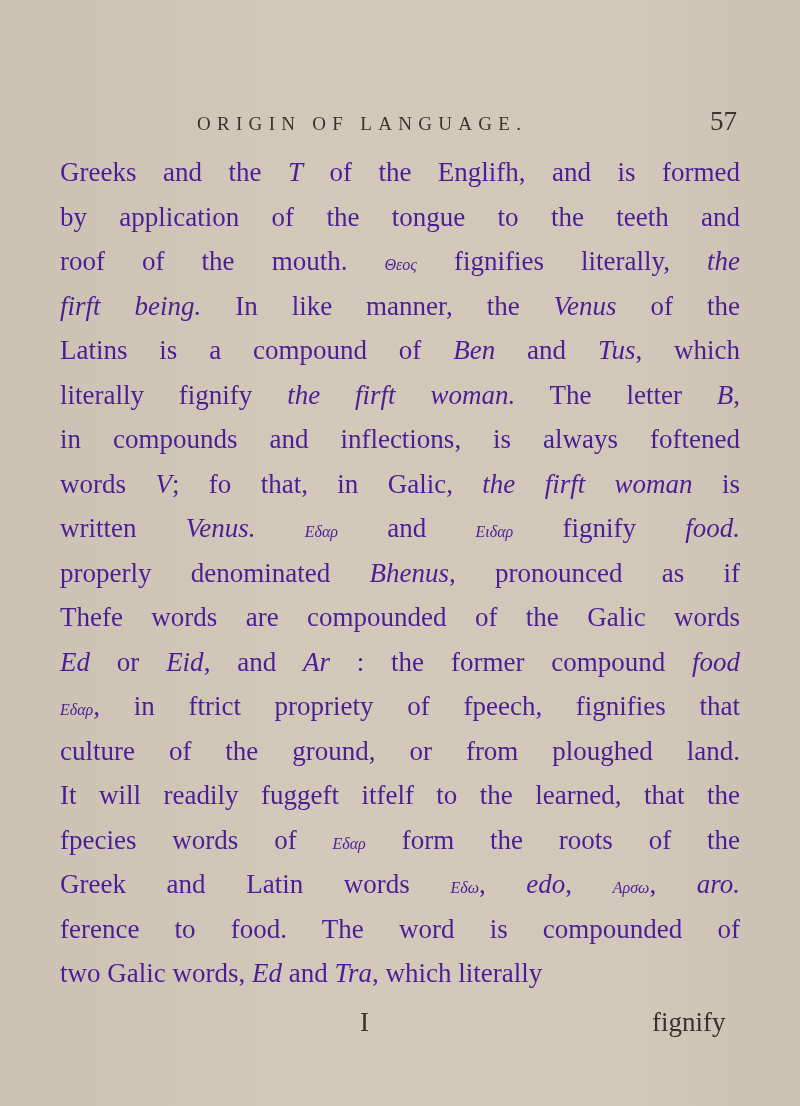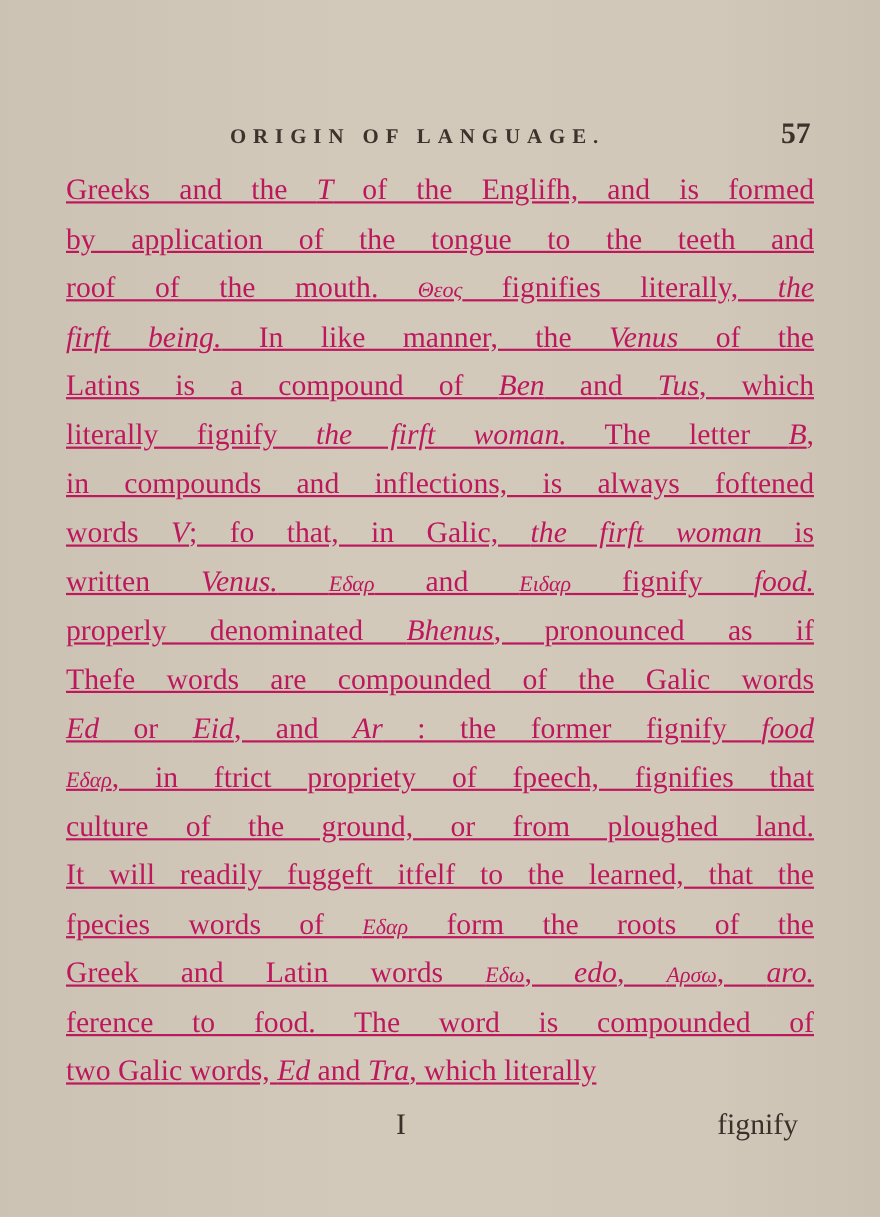--- a/index.html
+++ b/index.html
@@ -10,35 +10,34 @@
       font-family: "Liberation Serif", "DejaVu Serif", serif;
       color: #3a3129;
       position: relative;
     }
     .page { position: absolute; left: 0; top: 0; width: 800px; height: 1106px; }
     .header {
       position: absolute; left: 197px; top: 106px; width: 540px; height: 34px;
       display: flex; justify-content: space-between; align-items: baseline;
     }
     .running-head {
-      font-size: 19px; letter-spacing: 6.3px; font-weight: bold; color: #3c332b; margin-left: 12px;
+      font-size: 19px; letter-spacing: 6.3px; font-weight: normal; color: #3c332b;
     }
-    .folio { font-size: 27px; color: #3c332b; font-weight: bold; }
+    .folio { font-size: 27px; color: #3c332b; }
     .body-text {
       position: absolute; left: 60px; top: 150px; width: 680px;
     }
     .line {
       height: 44.5px; line-height: 44.5px; font-size: 27px;
       white-space: nowrap; text-align: justify; text-align-last: justify;
-      color: #be185d;
-      text-decoration: underline;
+      color: #4c1d95;
     }
     .line.last { text-align-last: left; }
     .i { font-style: italic; }
-    .gk { font-size: 20px; font-style: italic; }
+    .gk { font-size: 16px; font-style: italic; }
     .catch {
       position: absolute; top: 1000px; height: 44px; line-height: 44px;
       font-size: 27px; color: #3a3129;
     }
   </style>
 </head>
 <body>
 
 <div class="page">
   <div class="header">
@@ -51,21 +50,21 @@
       <div class="line"><span>by application of the tongue to the teeth and</span></div>
       <div class="line"><span>roof of the mouth. </span><span class="gk">Θεος</span><span> fignifies literally, </span><span class="i">the</span></div>
       <div class="line"><span class="i">firft being.</span><span> In like manner, the </span><span class="i">Venus</span><span> of the</span></div>
       <div class="line"><span>Latins is a compound of </span><span class="i">Ben</span><span> and </span><span class="i">Tus</span><span>, which</span></div>
       <div class="line"><span>literally fignify </span><span class="i">the firft woman.</span><span> The letter </span><span class="i">B</span><span>,</span></div>
       <div class="line"><span>in compounds and inflections, is always foftened</span></div>
       <div class="line"><span>words </span><span class="i">V</span><span>; fo that, in Galic, </span><span class="i">the firft woman</span><span> is</span></div>
       <div class="line"><span>written </span><span class="i">Venus.</span><span> </span><span class="gk">Εδαρ</span><span> and </span><span class="gk">Ειδαρ</span><span> fignify </span><span class="i">food.</span></div>
       <div class="line"><span>properly denominated </span><span class="i">Bhenus</span><span>, pronounced as if</span></div>
       <div class="line"><span>Thefe words are compounded of the Galic words</span></div>
-      <div class="line"><span class="i">Ed</span><span> or </span><span class="i">Eid</span><span>, and </span><span class="i">Ar</span><span> : the former fignify </span><span class="i">food</span></div>
+      <div class="line"><span class="i">Ed</span><span> or </span><span class="i">Eid</span><span>, and </span><span class="i">Ar</span><span> : the former compound </span><span class="i">food</span></div>
       <div class="line"><span class="gk">Εδαρ</span><span>, in ftrict propriety of fpeech, fignifies that</span></div>
       <div class="line"><span>culture of the ground, or from ploughed land.</span></div>
       <div class="line"><span>It will readily fuggeft itfelf to the learned, that the</span></div>
       <div class="line"><span>fpecies words of </span><span class="gk">Εδαρ</span><span> form the roots of the</span></div>
       <div class="line"><span>Greek and Latin words </span><span class="gk">Εδω</span><span>, </span><span class="i">edo</span><span>, </span><span class="gk">Αρσω</span><span>, </span><span class="i">aro.</span></div>
       <div class="line"><span>ference to food. The word is compounded of</span></div>
       <div class="line last"><span>two Galic words, </span><span class="i">Ed</span><span> and </span><span class="i">Tra</span><span>, which literally</span></div>
     </div>
 
   <span class="catch" style="left:360px;">I</span>

